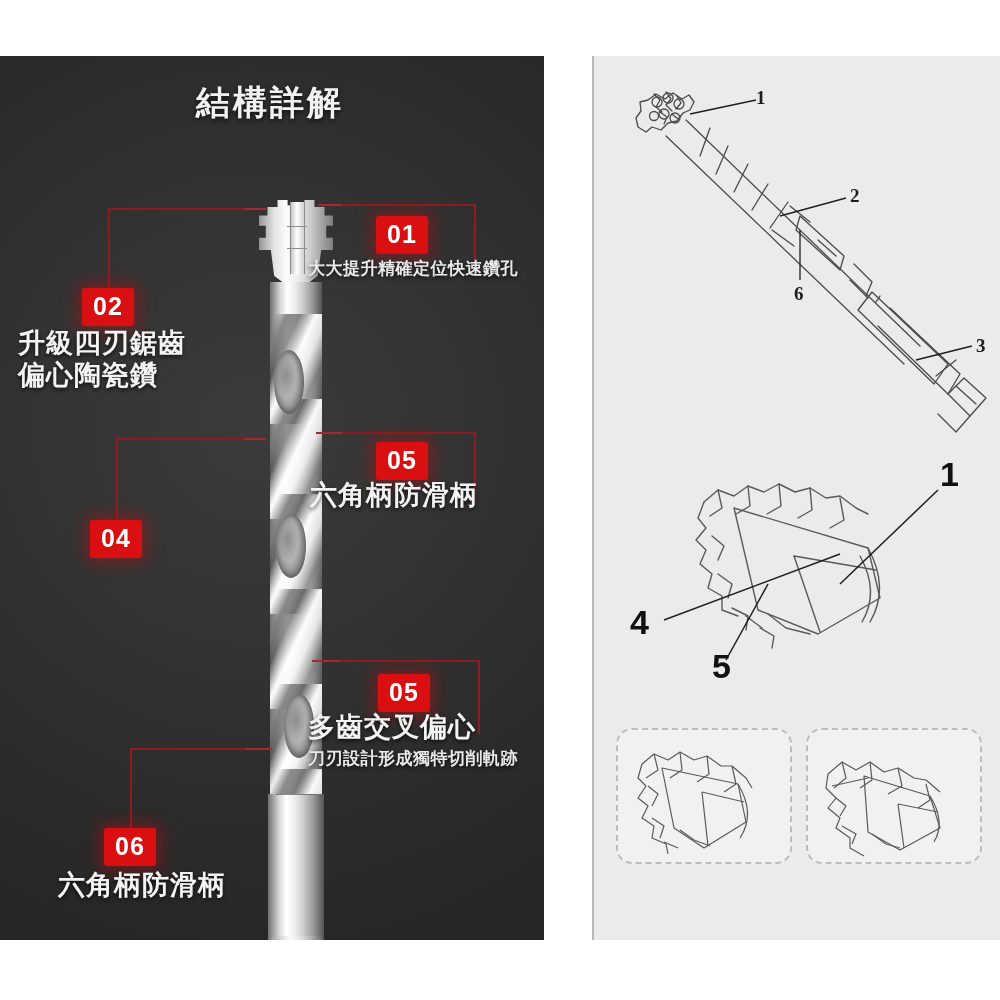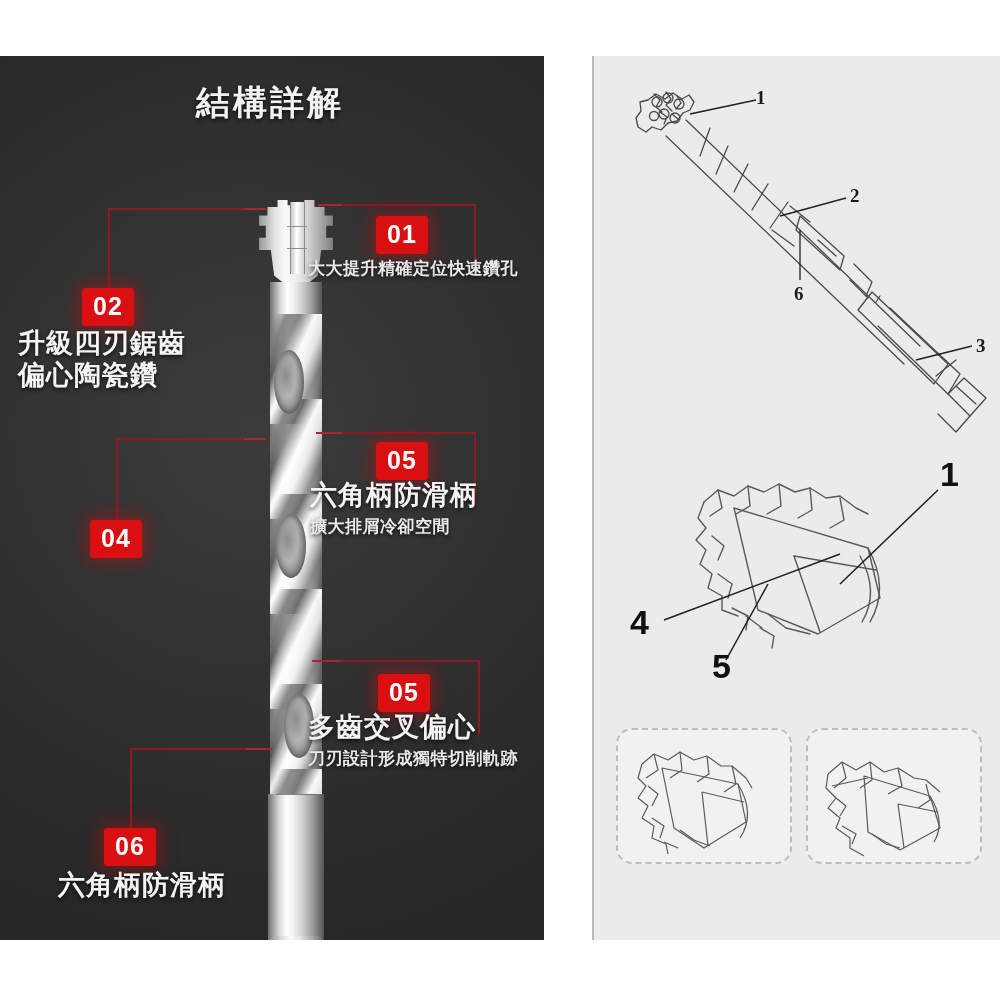--- a/index.html
+++ b/index.html
@@ -169,21 +169,20 @@
       <div class="t1">偏心陶瓷鑽</div>
     </div>
 
     <div class="cline ch" style="left:336px;top:376px;width:140px"></div>
     <div class="cline cv" style="left:474px;top:376px;height:72px"></div>
     <div class="tick" style="left:316px;top:376px;width:26px"></div>
 
     <div class="badge" style="left:376px;top:386px">05</div>
     <div class="cap" style="left:310px;top:424px">
       <div class="t1">六角柄防滑柄</div>
-      <div class="t2">擴大排屑冷卻空間</div>
     </div>
 
     <div class="cline ch" style="left:116px;top:382px;width:140px"></div>
     <div class="cline cv" style="left:116px;top:382px;height:88px"></div>
     <div class="tick" style="left:244px;top:382px;width:22px"></div>
 
     <div class="badge" style="left:90px;top:464px">04</div>
 
     <div class="cline ch" style="left:338px;top:604px;width:142px"></div>
     <div class="cline cv" style="left:478px;top:604px;height:74px"></div>

